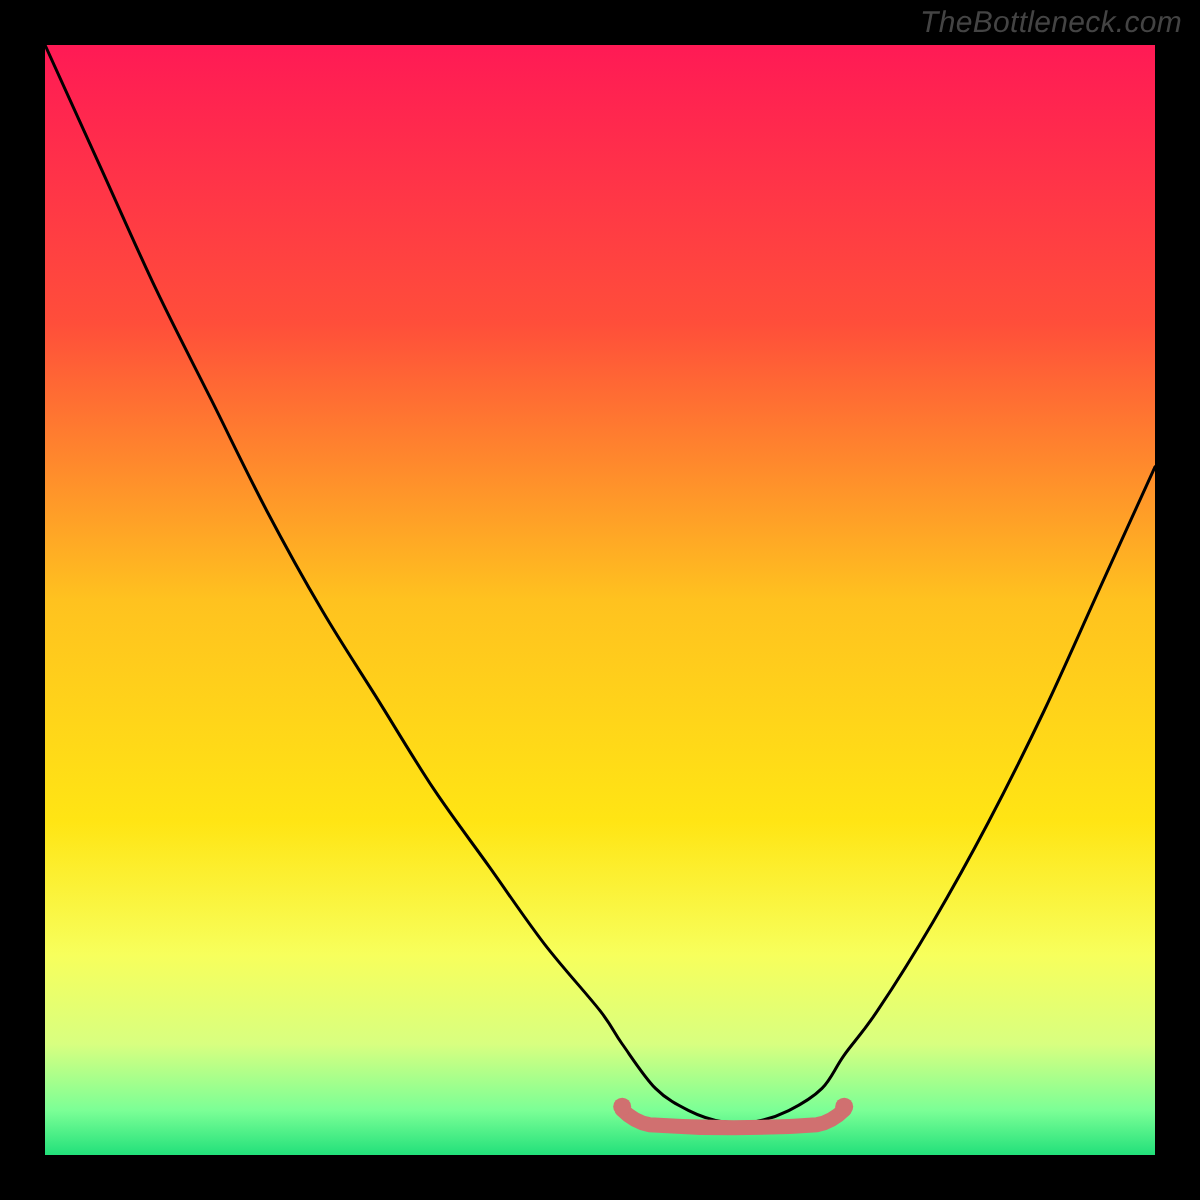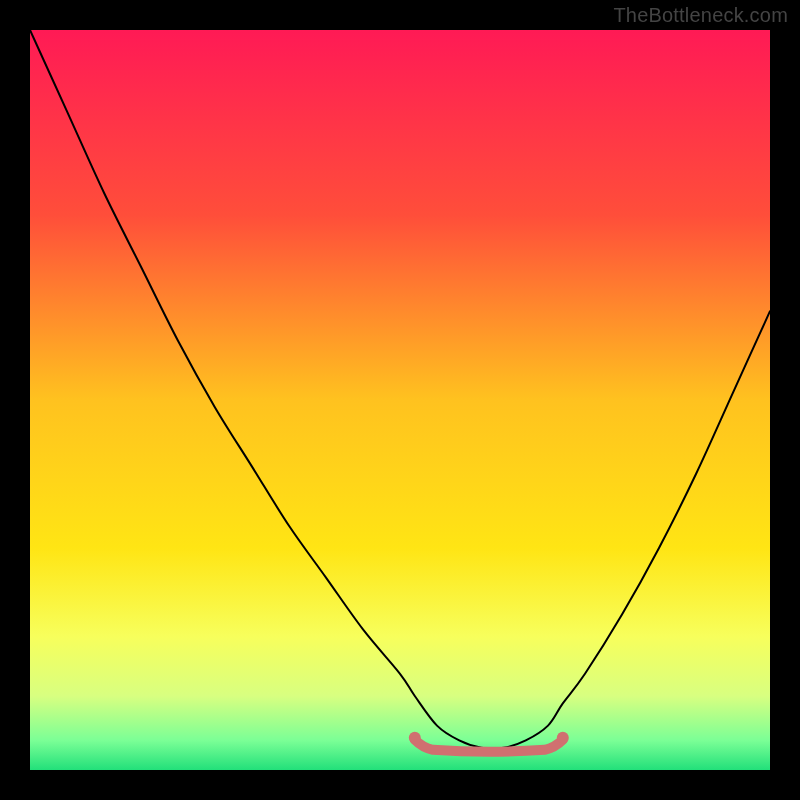--- a/index.html
+++ b/index.html
@@ -8,20 +8,21 @@
     width: 800px;
     height: 800px;
     background: #000;
     font-family: Arial, Helvetica, sans-serif;
   }
   .frame {
     position: relative;
     width: 800px;
     height: 612px;
     background: #000;
+    font-style: italic;
   }
   .attribution {
     position: absolute;
     top: 4px;
     right: 12px;
     color: #444;
     font-size: 20px;
     font-weight: 500;
     letter-spacing: 0.2px;
   }

